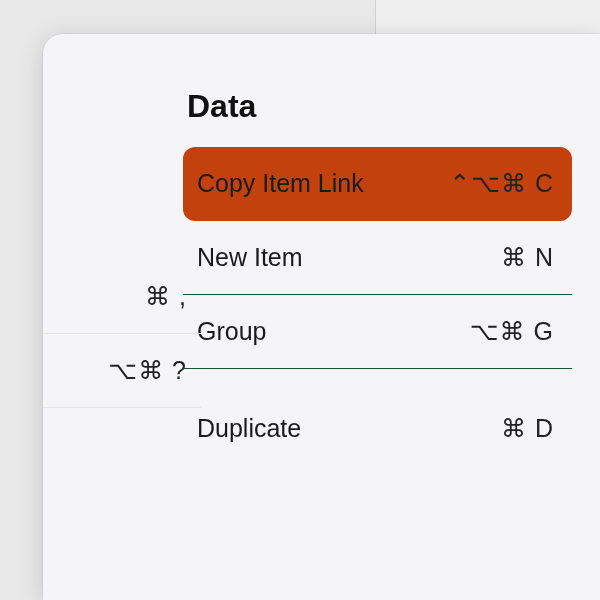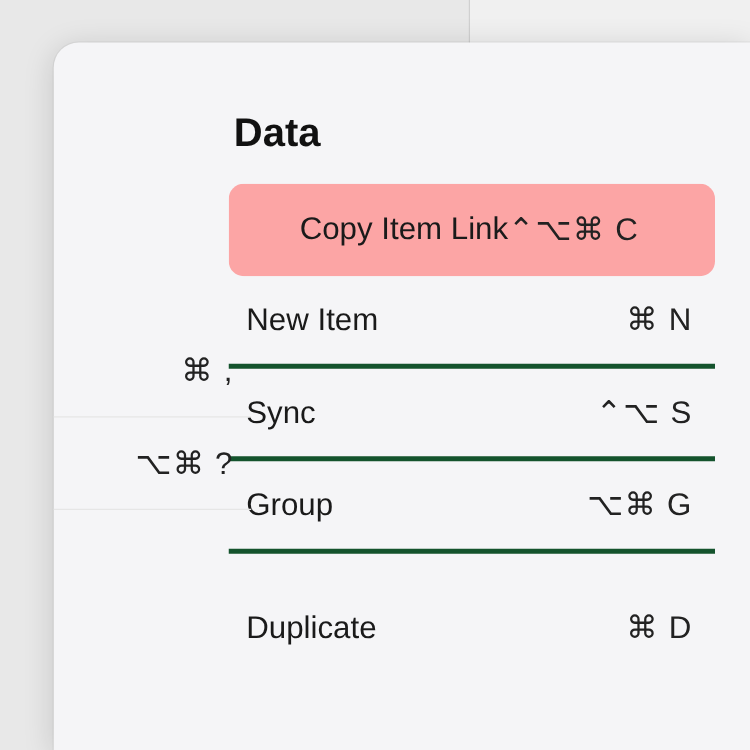--- a/index.html
+++ b/index.html
@@ -67,31 +67,30 @@
       flex-direction: column;
     }
     .menu-item {
       display: flex;
       align-items: center;
       justify-content: space-between;
       height: 74px;
       padding: 0 18px 0 14px;
       font-size: 25px;
       color: #1a1a1a;
-      border-bottom: 4px solid #14532d;
+      border-bottom: 1px solid #14532d;
     }
     .menu-item:last-child {
       border-bottom: none;
       align-items: flex-end;
     }
     .menu-item.highlighted {
-      background: #fca5a5;
+      background: #c2410c;
       border-radius: 12px;
       border-bottom: 1px solid transparent;
-      justify-content: center;
     }
     .menu-label {
       font-weight: 400;
     }
     .menu-shortcut {
       color: #222;
       font-size: 25px;
       letter-spacing: 1px;
       text-align: right;
       white-space: nowrap;
@@ -128,24 +127,20 @@
         <span class="menu-label">Copy Item Link</span>
         <span class="menu-shortcut">⌃⌥⌘ C</span>
       </div>
 
       <div class="menu-item">
         <span class="menu-label">New Item</span>
         <span class="menu-shortcut">⌘ N</span>
       </div>
 
 
-      <div class="menu-item">
-        <span class="menu-label">Sync</span>
-        <span class="menu-shortcut">⌃⌥ S</span>
-      </div>
 
       <div class="menu-item">
         <span class="menu-label">Group</span>
         <span class="menu-shortcut">⌥⌘ G</span>
       </div>
 
       <div class="menu-item">
         <span class="menu-label">Duplicate</span>
         <span class="menu-shortcut">⌘ D</span>
       </div>

